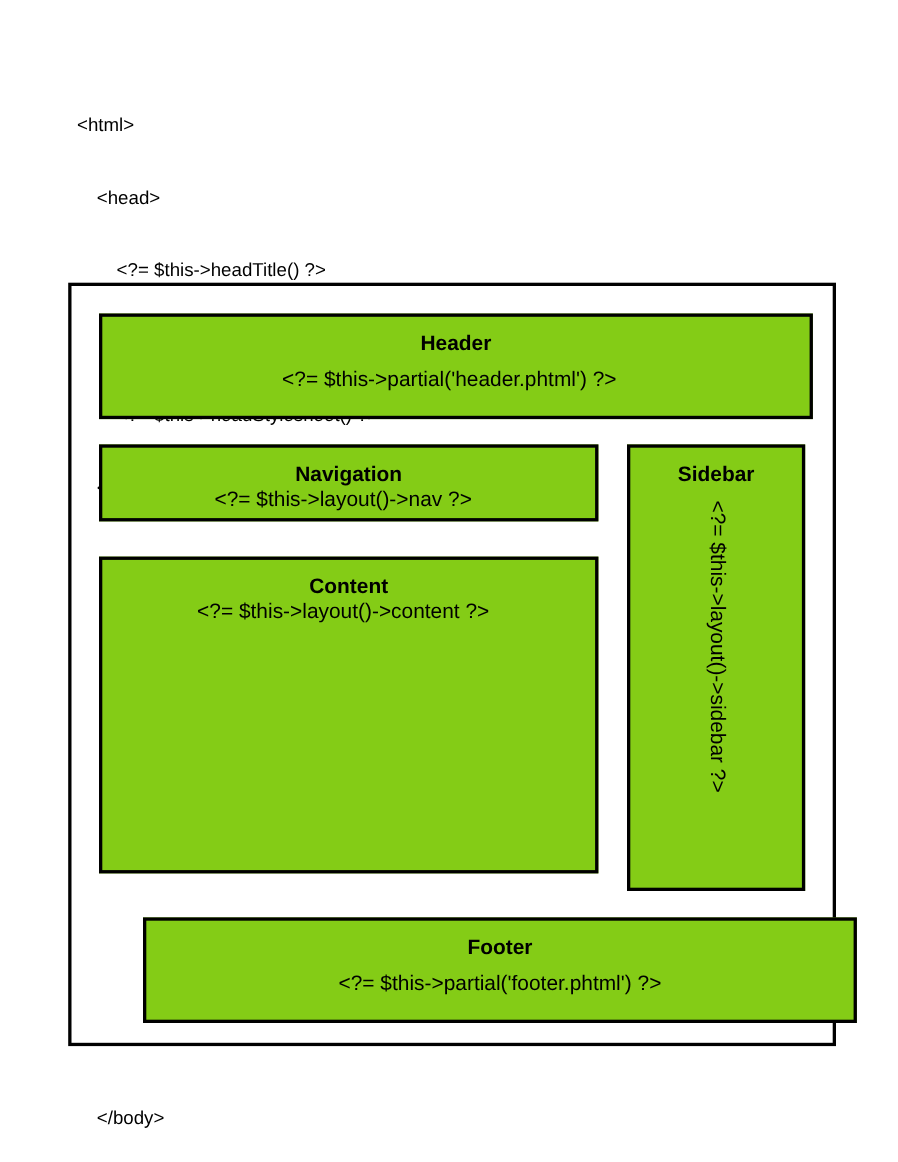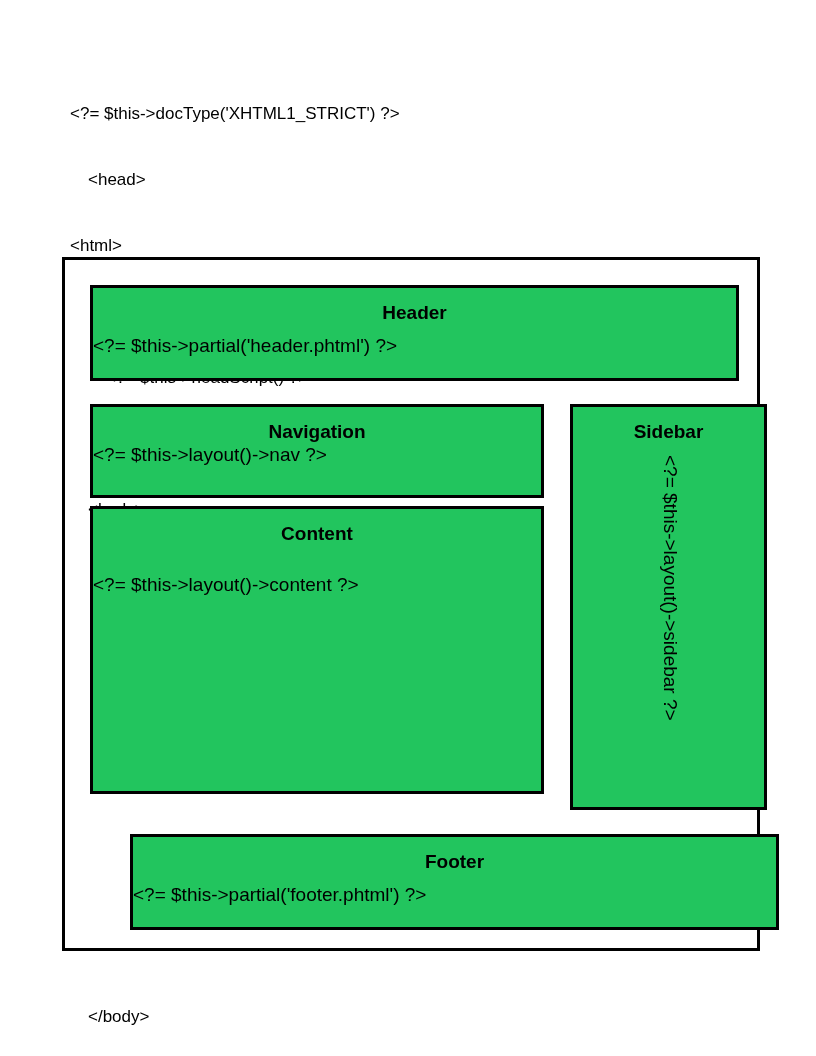--- a/index.html
+++ b/index.html
@@ -40,70 +40,71 @@
     width: 698px;
     height: 694px;
     border: 3px solid #000000;
     box-sizing: border-box;
   }
 
   .region-box {
     position: absolute;
     border: 3px solid #000000;
     box-sizing: border-box;
-    background: #22c55e;
+    background: #84cc16;
   }
 
   .region-title {
     font-size: 19px;
     font-weight: bold;
     text-align: center;
     line-height: 22px;
   }
   .region-code {
     font-size: 19px;
+    text-align: center;
     line-height: 24px;
     white-space: pre;
   }
 
   
   #region-header {
     left: 25px;
     top: 25px;
     width: 649px;
     height: 96px;
   }
   #region-header .region-title { margin-top: 14px; }
   #region-header .region-code  { margin-top: 10px; padding-right: 12px; }
 
   
   #region-navigation {
     left: 25px;
     top: 144px;
     width: 454px;
-    height: 94px;
+    height: 70px;
   }
   #region-navigation .region-title { margin-top: 14px; }
   #region-navigation .region-code  { padding-right: 10px; }
 
   
   #region-content {
     left: 25px;
     top: 246px;
     width: 454px;
     height: 288px;
   }
   #region-content .region-title { margin-top: 14px; }
-  #region-content .region-code  { margin-top: 28px; padding-right: 10px; }
+  #region-content .region-code  { margin-top: 0; padding-right: 10px; }
 
   
   #region-sidebar {
     left: 505px;
     top: 144px;
-    width: 197px;
+    width: 162px;
     height: 406px;
   }
   #region-sidebar .region-title { margin-top: 14px; }
   .sidebar-code-wrap {
     position: absolute;
     left: 0;
     top: 48px;
     width: 100%;
     height: 352px;
     overflow: hidden;
@@ -127,23 +128,22 @@
     height: 96px;
     margin-left: 40px;
   }
   #region-footer .region-title { margin-top: 14px; }
   #region-footer .region-code  { margin-top: 10px; }
 </style>
 </head>
 <body>
 
 <div class="code-block" id="code-top">
-  <span class="code-line">&lt;?= $this-&gt;docType('XHTML1_STRICT') ?&gt;</span>
+  <span class="code-line">&lt;html&gt;</span>
   <span class="code-line indent-1">&lt;head&gt;</span>
-  <span class="code-line">&lt;html&gt;</span>
   <span class="code-line indent-2">&lt;?= $this-&gt;headTitle() ?&gt;</span>
   <span class="code-line indent-2">&lt;?= $this-&gt;headScript() ?&gt;</span>
   <span class="code-line indent-2">&lt;?= $this-&gt;headStylesheet() ?&gt;</span>
   <span class="code-line indent-1">&lt;body&gt;</span>
 </div>
 
 <div id="layout-diagram">
 
   <div class="region-box" id="region-header">
     <div class="region-title">Header</div>

